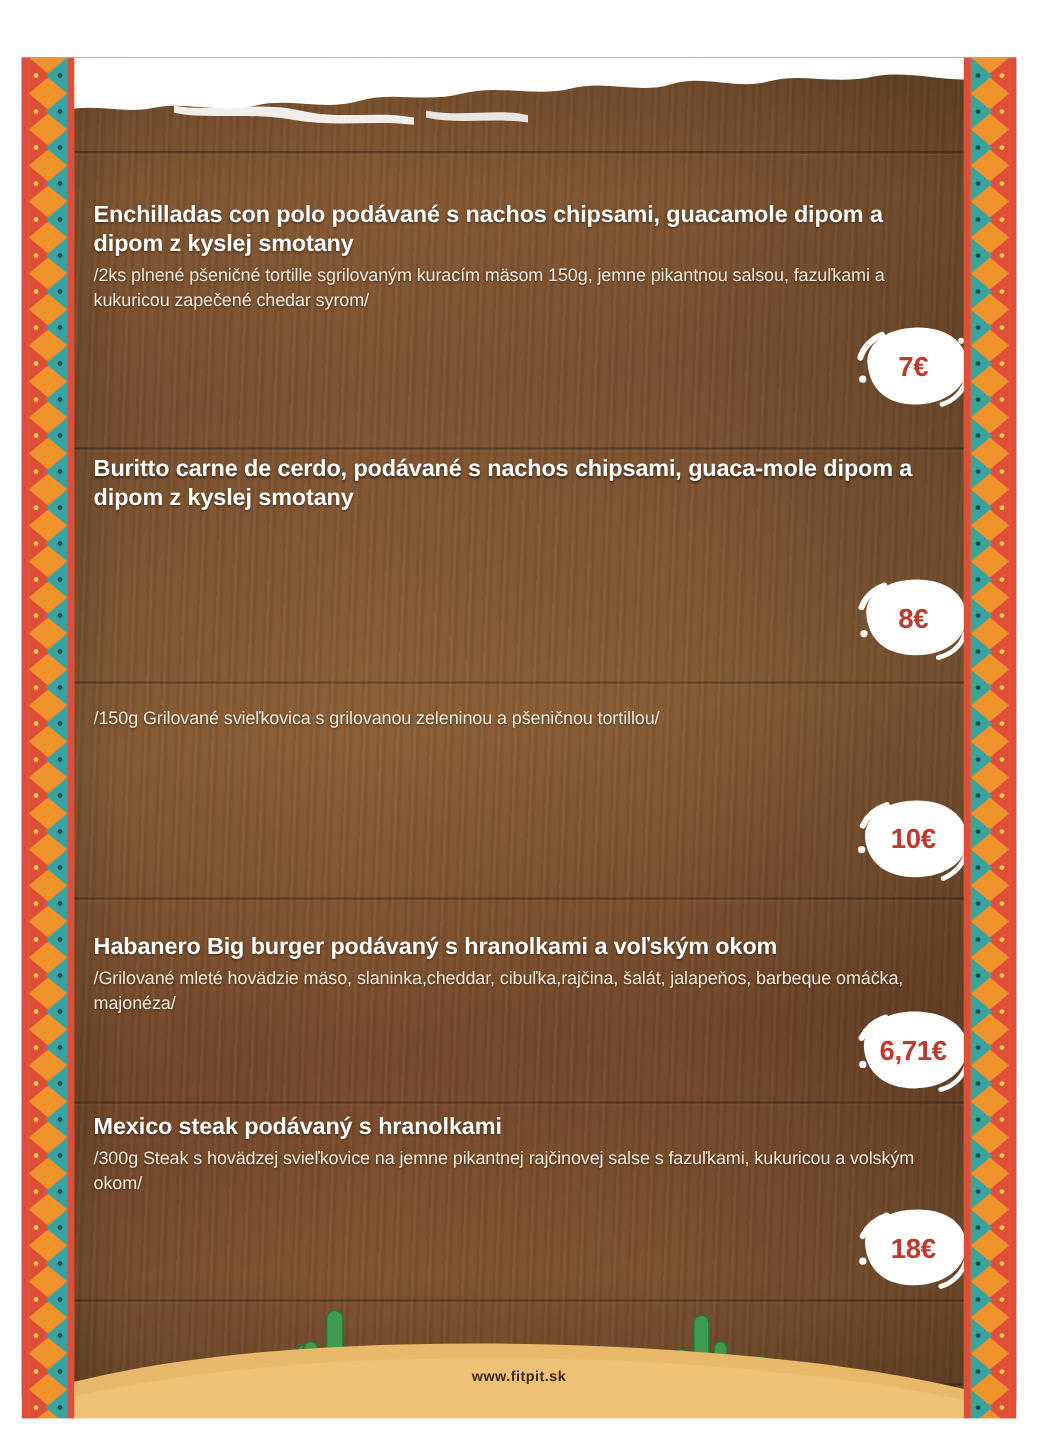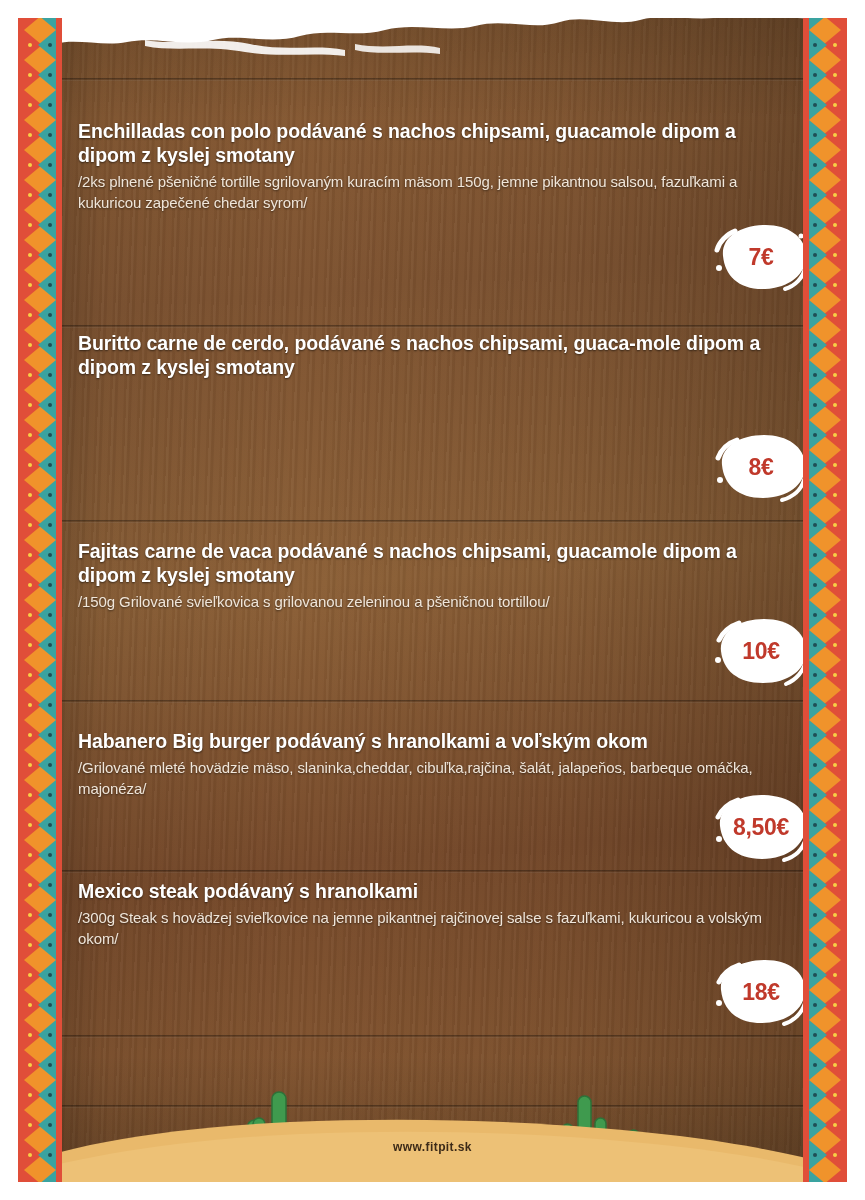--- a/index.html
+++ b/index.html
@@ -22,20 +22,21 @@
       linear-gradient(to right, rgba(0,0,0,0.28) 0%, rgba(0,0,0,0.05) 12%, rgba(0,0,0,0.0) 35%, rgba(0,0,0,0.04) 65%, rgba(0,0,0,0.22) 100%),
       linear-gradient(to bottom, rgba(0,0,0,0.18) 0%, rgba(0,0,0,0.0) 10%, rgba(0,0,0,0.0) 88%, rgba(0,0,0,0.25) 100%),
       
       repeating-linear-gradient(92deg,
         rgba(255,255,255,0.035) 0px, rgba(255,255,255,0.035) 2px,
         rgba(0,0,0,0.045) 3px, rgba(0,0,0,0.045) 5px,
         rgba(255,255,255,0.015) 6px, rgba(255,255,255,0.015) 11px,
         rgba(0,0,0,0.03) 12px, rgba(0,0,0,0.03) 14px),
       linear-gradient(175deg, #8a5c33 0%, #7d5230 25%, #8b5f36 48%, #76492a 70%, #8a5c33 100%);
     overflow: hidden;
+    margin-top: 48px;
   }
 
   
   .plank-line {
     position: absolute;
     left: 0; right: 0;
     height: 3px;
     background: linear-gradient(to bottom, rgba(0,0,0,0.40), rgba(0,0,0,0.12) 60%, rgba(255,255,255,0.10));
     pointer-events: none;
   }
@@ -185,21 +186,20 @@
           <path d="M13,35 C11,17 31,5 55,5 C79,5 95,17 96,34 C98,53 80,68 54,68 C29,68 15,55 13,35 Z" fill="#ffffff"></path>
           <path d="M9,28 C12,20 19,13 28,10" stroke="#ffffff" stroke-width="5" fill="none" stroke-linecap="round"></path>
           <path d="M95,50 C92,60 84,67 73,70" stroke="#ffffff" stroke-width="4" fill="none" stroke-linecap="round"></path>
           <circle cx="11" cy="50" r="3" fill="#ffffff"></circle>
         </svg>
       </div>
       <span class="price-text">8€</span>
     </div>
 
     <div class="item" style="position:absolute; top:420px; left:0; right:0;">
-      <h2 class="item-title">Fajitas carne de vaca podávané s nachos chipsami, guacamole dipom a dipom z kyslej smotany</h2>
       <p class="item-desc">/150g Grilované svieľkovica s grilovanou  zeleninou a pšeničnou tortillou/</p>
     </div>
     <div class="price-wrap" style="top:494px; right:-26px;text-align:right;">
       <div class="price-blob">
         <svg width="104" height="74" viewBox="0 0 104 74">
           <path d="M12,37 C10,18 30,5 55,5 C80,5 96,18 97,36 C98,55 80,69 54,69 C28,69 14,56 12,37 Z" fill="#ffffff"></path>
           <path d="M10,26 C14,18 21,12 30,9" stroke="#ffffff" stroke-width="5" fill="none" stroke-linecap="round"></path>
           <path d="M97,46 C95,57 87,66 77,70" stroke="#ffffff" stroke-width="4" fill="none" stroke-linecap="round"></path>
           <circle cx="9" cy="46" r="3" fill="#ffffff"></circle>
         </svg>
@@ -213,21 +213,21 @@
     </div>
     <div class="price-wrap" style="top:670px; right:-26px;">
       <div class="price-blob">
         <svg width="104" height="74" viewBox="0 0 104 74">
           <path d="M11,36 C9,17 30,4 55,5 C81,6 97,18 97,35 C97,54 79,69 53,69 C27,69 13,55 11,36 Z" fill="#ffffff"></path>
           <path d="M9,27 C13,19 20,13 29,10" stroke="#ffffff" stroke-width="5" fill="none" stroke-linecap="round"></path>
           <path d="M97,48 C94,59 86,67 75,70" stroke="#ffffff" stroke-width="4" fill="none" stroke-linecap="round"></path>
           <circle cx="10" cy="49" r="3" fill="#ffffff"></circle>
         </svg>
       </div>
-      <span class="price-text">8,50€</span>
+      <span class="price-text">6,71€</span>
     </div>
 
     <div class="item" style="position:absolute; top:760px; left:0; right:0;">
       <h2 class="item-title">Mexico steak podávaný s hranolkami</h2>
       <p class="item-desc">/300g Steak s hovädzej svieľkovice na jemne pikantnej rajčinovej salse s fazuľkami, kukuricou a volským okom/</p>
     </div>
     <div class="price-wrap" style="top:835px; right:-26px;text-align:right;">
       <div class="price-blob">
         <svg width="104" height="74" viewBox="0 0 104 74">
           <path d="M12,35 C10,17 31,5 56,5 C81,5 96,18 96,35 C96,54 78,68 52,68 C27,68 14,54 12,35 Z" fill="#ffffff"></path>

